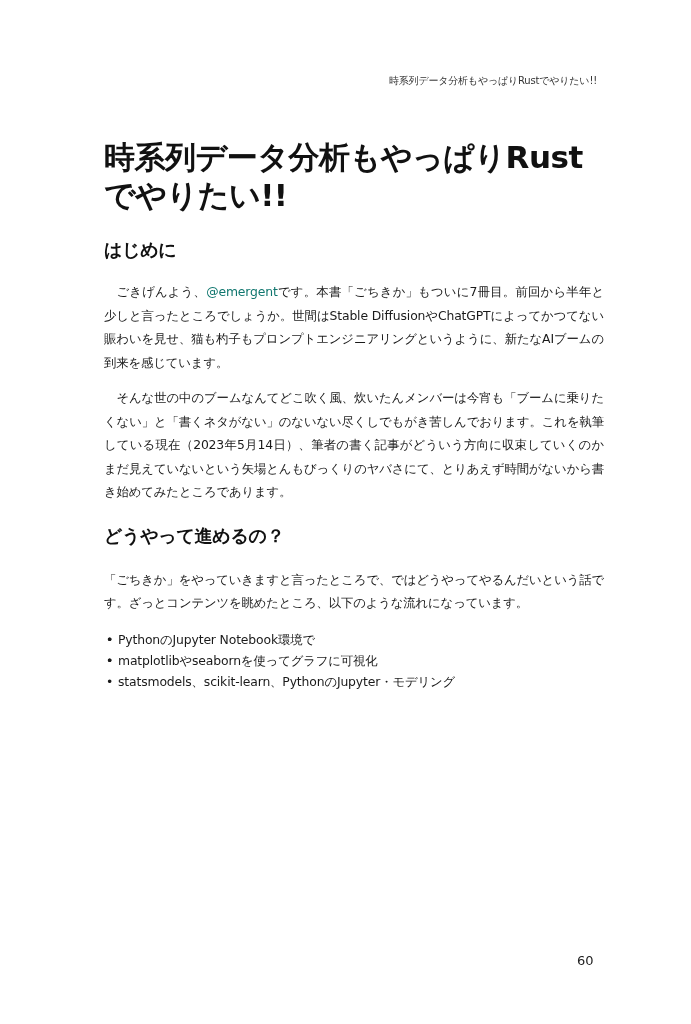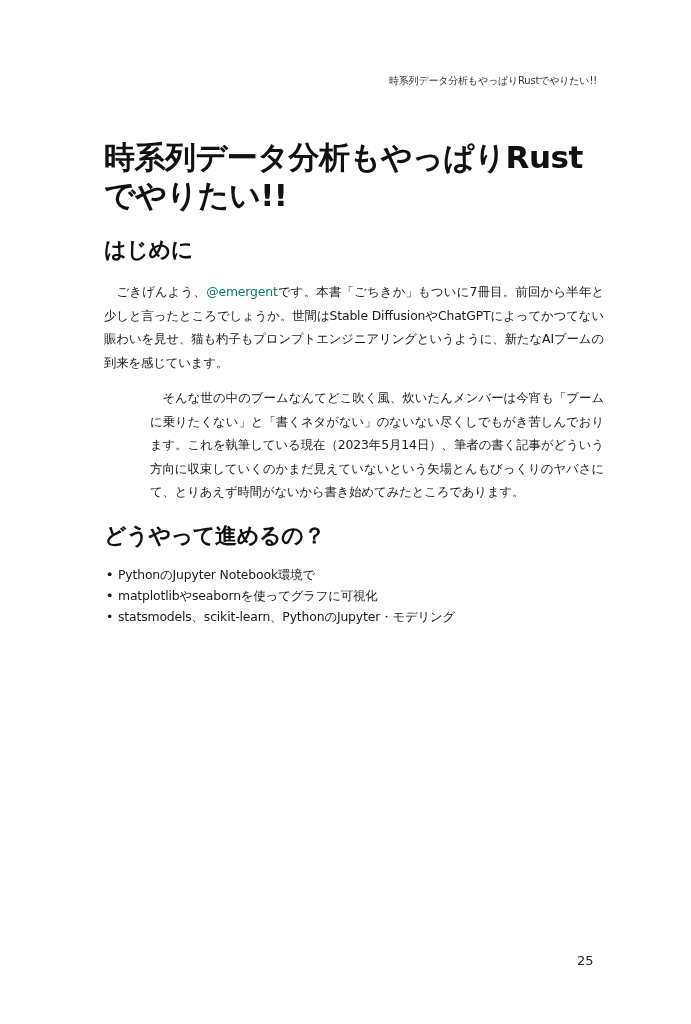--- a/index.html
+++ b/index.html
@@ -13,31 +13,31 @@
     font-size: 10px; color: #333; letter-spacing: -0.2px;
   }
   .content {
     position: absolute; left: 104px; top: 138px; width: 500px;
   }
   h1.title {
     margin: 0; font-size: 31px; line-height: 38px; font-weight: bold;
     letter-spacing: -0.5px; color: #111;
   }
   h2 {
-    margin: 0; font-size: 22px; font-weight: bold; color: #111;
+    margin: 0; font-size: 18px; font-weight: bold; color: #111;
     letter-spacing: -0.3px;
   }
   h2.sec1 { margin-top: 22px; line-height: 28px; }
   h2.sec2 { margin-top: 18px; line-height: 28px; }
   p.body {
     margin: 0; font-size: 12.4px; line-height: 23.5px; text-indent: 1em;
     letter-spacing: -0.15px; text-align: justify;
   }
   p.first { margin-top: 16px; }
-  p.next { margin-top: 12px; margin-left: 46px; }
+  p.next { margin-top: 12px; }
   p.noindent { text-indent: 0; margin-top: 18px; }
   a.link { color: #0f766e; text-decoration: none; }
   sup.fn { color: #6a9bd0; font-size: 9px; vertical-align: 5px; margin: 0 2px; }
   ul.flow {
     list-style: none; margin: 14px 0 0 0; padding: 0;
   }
   ul.flow li {
     font-size: 12.4px; line-height: 21px; letter-spacing: -0.15px;
     position: relative; padding-left: 14px;
   }
@@ -59,23 +59,24 @@
 
   <h2 class="sec1">はじめに</h2>
 
   <p class="body first"><span>ごきげんよう、</span><a class="link">@emergent</a><span>です。本書「ごちきか」もついに7冊目。前回から半年と少しと言ったところでしょうか。世間はStable DiffusionやChatGPTによってかつてない賑わいを見せ、猫も杓子もプロンプトエンジニアリングというように、新たなAIブームの到来を感じています。</span></p>
 
   <p class="body next">そんな世の中のブームなんてどこ吹く風、炊いたんメンバーは今宵も「ブームに乗りたくない」と「書くネタがない」のないない尽くしでもがき苦しんでおります。これを執筆している現在（2023年5月14日）、筆者の書く記事がどういう方向に収束していくのかまだ見えていないという矢場とんもびっくりのヤバさにて、とりあえず時間がないから書き始めてみたところであります。</p>
 
 
   <h2 class="sec2">どうやって進めるの？</h2>
 
+  <p class="body noindent">「ごちきか」をやっていきますと言ったところで、ではどうやってやるんだいという話です。ざっとコンテンツを眺めたところ、以下のような流れになっています。</p>
 
   <ul class="flow">
     <li><span class="bullet">•</span></li>
     <li><span class="bullet">•</span><span>PythonのJupyter Notebook環境で</span></li>
     <li><span class="bullet">•</span></li>
     <li><span class="bullet">•</span><span>matplotlibやseabornを使ってグラフに可視化</span></li>
     <li><span class="bullet">•</span><span>statsmodels、scikit-learn、PythonのJupyter・モデリング</span></li>
   </ul>
 </div>
 
-<div class="page-number">25</div>
+<div class="page-number">60</div>
 
 </body></html>

